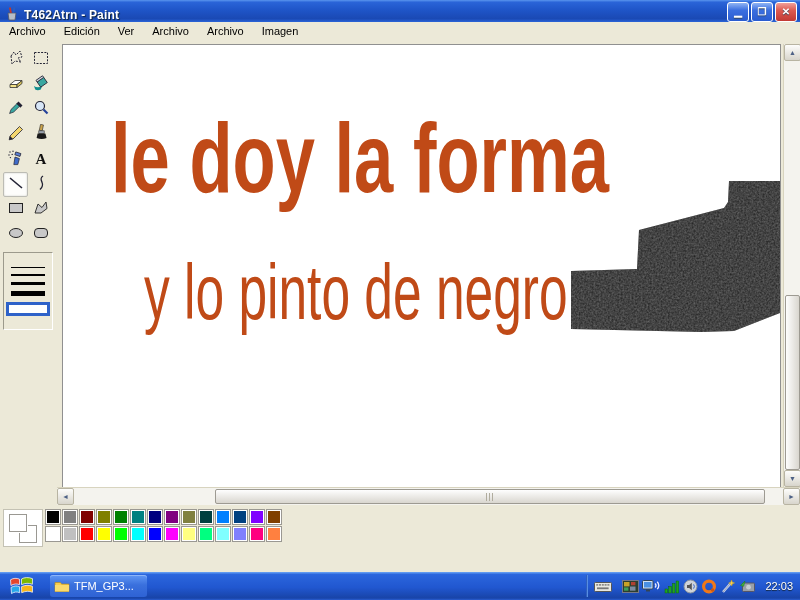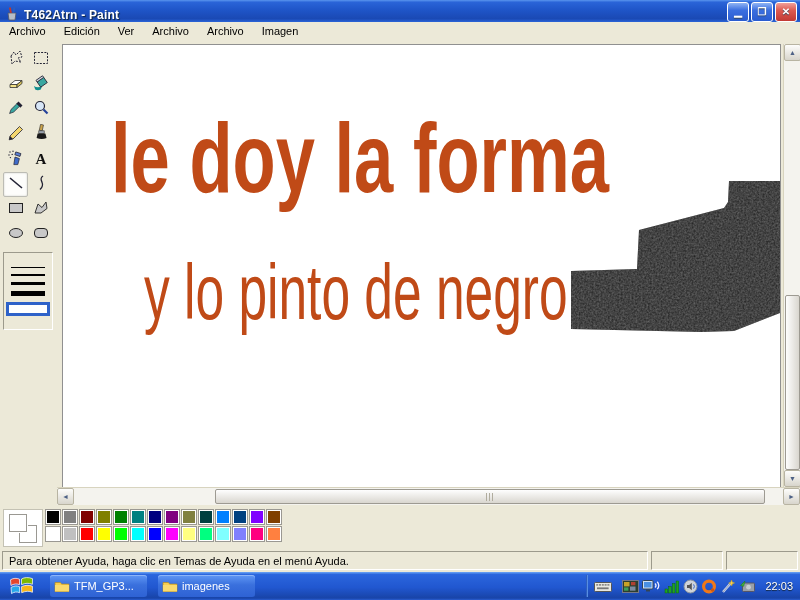--- a/index.html
+++ b/index.html
@@ -62,21 +62,21 @@
   .statusbar{position:absolute;left:0;top:548px;width:800px;height:24px;background:#ece9d8;
     display:flex;gap:3px;align-items:stretch;padding:3px 2px 2px 2px;box-sizing:border-box;font-size:11px;}
   .status-pane{border:1px solid;border-color:#9c9a8c #fff #fff #9c9a8c;display:flex;align-items:center;padding:0 6px;background:#ece9d8;}
   .status-pane.main{flex:1;}
   .status-pane.small{width:58px;}
   
   .taskbar{position:absolute;left:0;top:572px;width:800px;height:28px;
     background:linear-gradient(180deg,#6ca6f5 0%,#2b66dd 9%,#2157d0 55%,#1844a8 93%,#2a5dd0 100%);
     color:#fff;}
   .startflag{position:absolute;left:8px;top:3px;width:30px;height:22px;display:flex;align-items:center;}
-  .taskbtns{position:absolute;left:50px;top:3px;display:flex;gap:11px;}
+  .taskbtns{position:absolute;left:50px;top:3px;display:flex;gap:3px;}
   .taskbtn{width:97px;height:22px;border-radius:3px;display:flex;align-items:center;gap:4px;padding:0 4px;box-sizing:border-box;
     background:linear-gradient(180deg,#5f97f5 0%,#3a70dd 45%,#2e62d4 100%);box-shadow:inset 0 1px 0 #8cb4f8;
     font-size:11px;color:#fff;overflow:hidden;white-space:nowrap;}
   .taskbtn.active{background:linear-gradient(180deg,#8ab5fb 0%,#4c83ef 45%,#3a70e2 100%);
     border:1px solid #e8f0ff;box-shadow:inset 0 0 3px #1c44a8;}
   .taskbtn .ticon{flex:0 0 auto;display:flex;align-items:center;}
   .tray{position:absolute;right:0;top:0;height:28px;display:flex;align-items:center;gap:3px;padding-right:7px;}
   .tray-divider{width:2px;height:22px;background:linear-gradient(90deg,#1a47ab,#6ca6f5);margin-right:3px;}
   .tray-icon{display:flex;align-items:center;}
   .tray-icon.kbd{margin-right:7px;}
@@ -347,25 +347,20 @@
         </div>
         <div class="swatch">
           <i style="background: rgb(255, 0, 128);"></i>
         </div>
         <div class="swatch">
           <i style="background: rgb(255, 128, 64);"></i>
         </div>
       </div>
   </div>
 
-  <div class="statusbar">
-    <div class="status-pane main">Para obtener Ayuda, haga clic en Temas de Ayuda en el menú Ayuda.</div>
-    <div class="status-pane small"></div>
-    <div class="status-pane small"></div>
-  </div>
 
   <div class="taskbar">
     <span class="startflag">
       <svg width="28" height="22" viewBox="0 0 28 22">
         <g transform="rotate(-4 14 11)">
           <path d="M3 4 C6 2.5 9 2.5 12 4 L11.6 9.5 C8.8 8.2 6 8.2 3 9.7 Z" fill="#e4452c" stroke="#fff" stroke-width="0.7"></path>
           <path d="M14 4 C17 2.5 21 2.5 25 4.4 L24.5 10 C21 8.3 17.5 8.3 13.6 9.6 Z" fill="#7db700" stroke="#fff" stroke-width="0.7"></path>
           <path d="M3 11.7 C6 10.2 8.8 10.2 11.5 11.5 L11.2 17.5 C8.5 16.2 6 16.3 3 17.8 Z" fill="#28a8ea" stroke="#fff" stroke-width="0.7"></path>
           <path d="M13.5 11.6 C17.3 10.3 21 10.3 24.4 12 L24 18 C20.8 16.3 17.3 16.3 13.2 17.6 Z" fill="#f8b517" stroke="#fff" stroke-width="0.7"></path>
         </g>
@@ -374,29 +369,20 @@
     <div class="taskbtns" id="taskbtns">
         <div class="taskbtn">
           <span class="ticon">
             <svg width="16" height="14">
               <path d="M1 3.5 h5.2 l1.6 1.6 H15 v7.4 H1 Z" fill="#f7cd4e" stroke="#b58a1e" stroke-width="0.7"></path>
               <path d="M1 6 h14 v6.5 H1 Z" fill="#fada6e"></path>
             </svg>
           </span>
           <span>TFM_GP3...</span>
         </div>
-        <div class="taskbtn">
-          <span class="ticon">
-            <svg width="16" height="14">
-              <path d="M1 3.5 h5.2 l1.6 1.6 H15 v7.4 H1 Z" fill="#f7cd4e" stroke="#b58a1e" stroke-width="0.7"></path>
-              <path d="M1 6 h14 v6.5 H1 Z" fill="#fada6e"></path>
-            </svg>
-          </span>
-          <span>imagenes</span>
-        </div>
       </div>
     <div class="tray">
       <span class="tray-divider"></span>
       <span id="trayicons" style="display:flex;align-items:center;gap:3px;">
           <span class="tray-icon kbd">
             <svg width="18" height="15">
               <rect x="0.5" y="3.5" width="17" height="9" rx="1" fill="#e8e8e0" stroke="#555"></rect>
               <g fill="#777">
                 <rect x="2.2" y="5.2" width="2" height="1.4"></rect>
                 <rect x="5" y="5.2" width="2" height="1.4"></rect>

